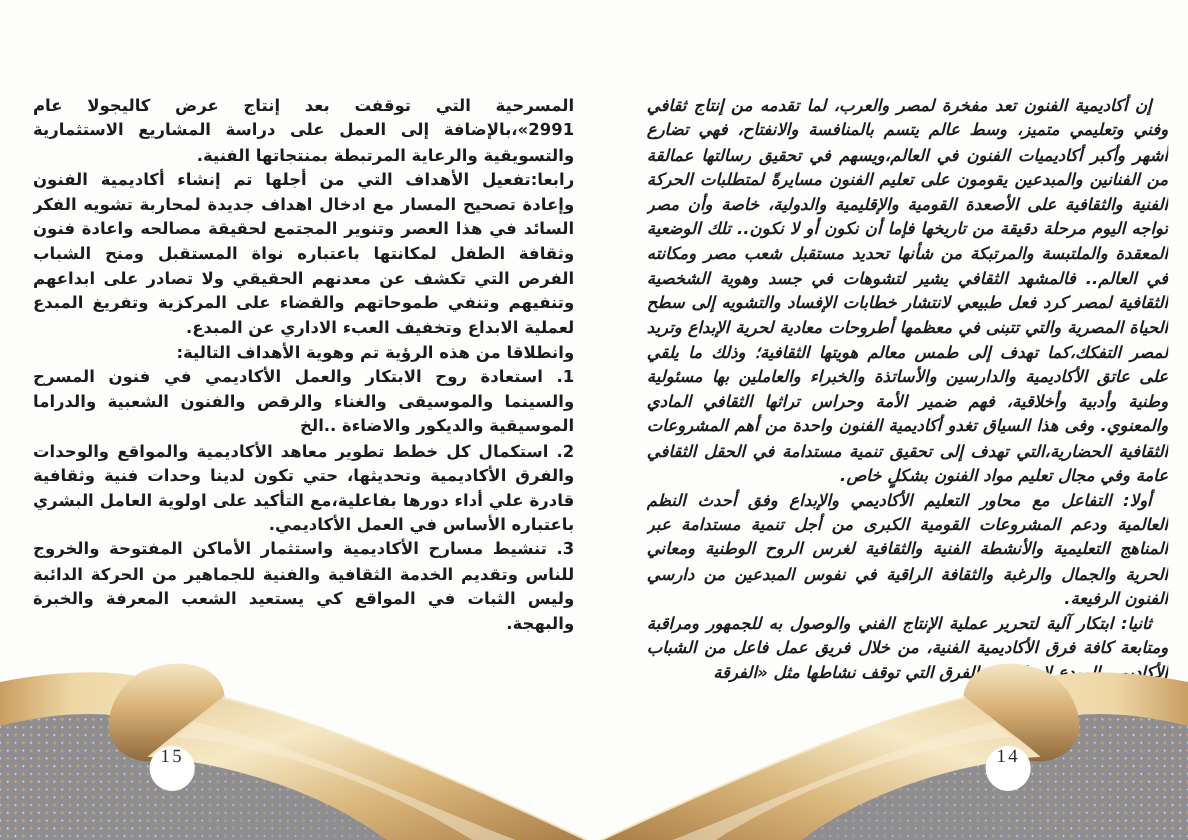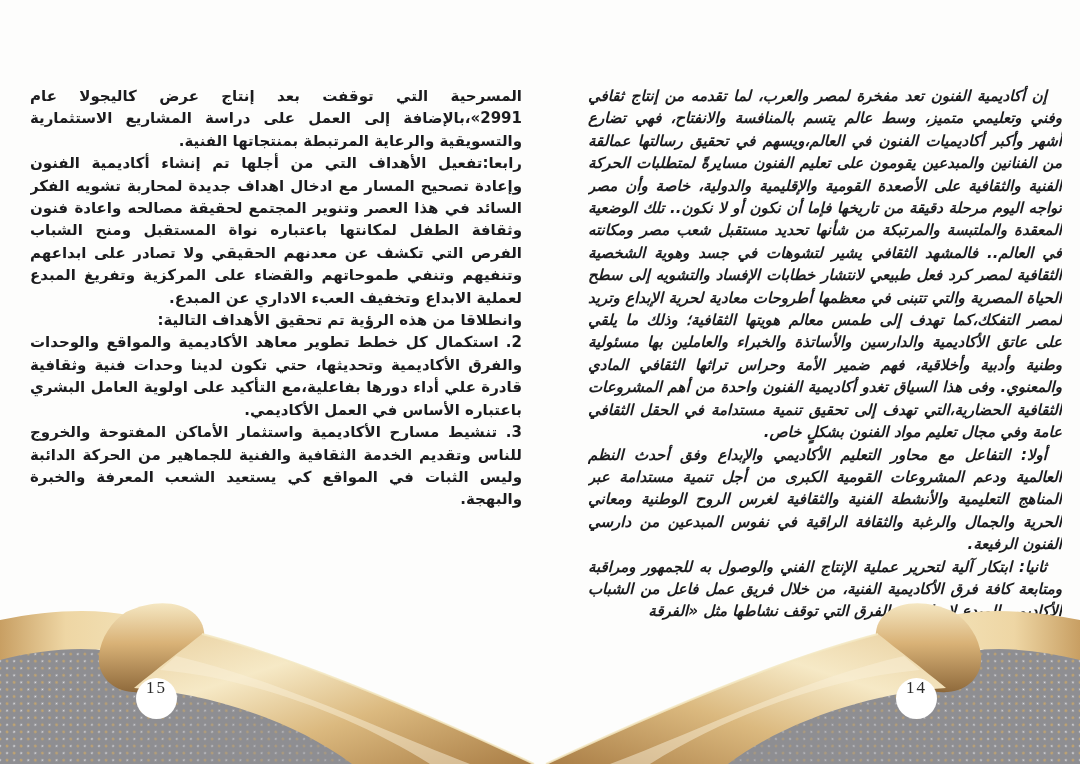--- a/index.html
+++ b/index.html
@@ -28,21 +28,22 @@
   .pagenum-right{left:896px;top:678px;font-family:Liberation Serif, serif;}
 </style>
 </head>
 <body>
 
 <div class="spread">
 
   <main class="page-col left">
     <p class="para">المسرحية التي توقفت بعد إنتاج عرض كاليجولا عام 2991»،بالإضافة إلى العمل على دراسة المشاريع الاستثمارية والتسويقية والرعاية المرتبطة بمنتجاتها الفنية.</p>
     <p class="para">رابعا:تفعيل الأهداف التي من أجلها تم إنشاء أكاديمية الفنون وإعادة تصحيح المسار مع ادخال اهداف جديدة لمحاربة تشويه الفكر السائد في هذا العصر وتنوير المجتمع لحقيقة مصالحه واعادة فنون وثقافة الطفل لمكانتها باعتباره نواة المستقبل ومنح الشباب الفرص التي تكشف عن معدنهم الحقيقي ولا تصادر على ابداعهم وتنفيهم وتنفي طموحاتهم والقضاء على المركزية وتفريغ المبدع لعملية الابداع وتخفيف العبء الاداري عن المبدع.</p>
-    <p class="para">وانطلاقا من هذه الرؤية تم تحقيق الأهداف التالية:</p>
+    <p class="para">وانطلاقا من هذه الرؤية تم وهوية الأهداف التالية:</p>
+    <p class="para">1. استعادة روح الابتكار والعمل الأكاديمي في فنون المسرح والسينما والموسيقى والغناء والرقص والفنون الشعبية والدراما الموسيقية والديكور والاضاءة ..الخ</p>
     <p class="para">2. استكمال كل خطط تطوير معاهد الأكاديمية والمواقع والوحدات والفرق الأكاديمية وتحديثها، حتي تكون لدينا وحدات فنية وثقافية قادرة علي أداء دورها بفاعلية،مع التأكيد على اولوية العامل البشري باعتباره الأساس في العمل الأكاديمي.</p>
     <p class="para">3. تنشيط مسارح الأكاديمية واستثمار الأماكن المفتوحة والخروج للناس وتقديم الخدمة الثقافية والفنية للجماهير من الحركة الدائبة وليس الثبات في المواقع كي يستعيد الشعب المعرفة والخبرة والبهجة.</p>
 
   </main>
 
   <main class="page-col right">
     <p class="para indent">إن أكاديمية الفنون تعد مفخرة لمصر والعرب، لما تقدمه من إنتاج ثقافي وفني وتعليمي متميز، وسط عالم يتسم بالمنافسة والانفتاح، فهي تضارع أشهر وأكبر أكاديميات الفنون في العالم،ويسهم في تحقيق رسالتها عمالقة من الفنانين والمبدعين يقومون على تعليم الفنون مسايرةً لمتطلبات الحركة الفنية والثقافية على الأصعدة القومية والإقليمية والدولية، خاصة وأن مصر تواجه اليوم مرحلة دقيقة من تاريخها فإما أن نكون أو لا نكون.. تلك الوضعية المعقدة والملتبسة والمرتبكة من شأنها تحديد مستقبل شعب مصر ومكانته في العالم.. فالمشهد الثقافي يشير لتشوهات في جسد وهوية الشخصية الثقافية لمصر كرد فعل طبيعي لانتشار خطابات الإفساد والتشويه إلى سطح الحياة المصرية والتي تتبنى في معظمها أطروحات معادية لحرية الإبداع وتريد لمصر التفكك،كما تهدف إلى طمس معالم هويتها الثقافية؛ وذلك ما يلقي على عاتق الأكاديمية والدارسين والأساتذة والخبراء والعاملين بها مسئولية وطنية وأدبية وأخلاقية، فهم ضمير الأمة وحراس تراثها الثقافي المادي والمعنوي. وفى هذا السياق تغدو أكاديمية الفنون واحدة من أهم المشروعات الثقافية الحضارية،التي تهدف إلى تحقيق تنمية مستدامة في الحقل الثقافي عامة وفي مجال تعليم مواد الفنون بشكلٍ خاص.</p>
     <p class="para indent">أولا: التفاعل مع محاور التعليم الأكاديمي والإبداع وفق أحدث النظم العالمية ودعم المشروعات القومية الكبرى من أجل تنمية مستدامة عبر المناهج التعليمية والأنشطة الفنية والثقافية لغرس الروح الوطنية ومعاني الحرية والجمال والرغبة والثقافة الراقية في نفوس المبدعين من دارسي الفنون الرفيعة.</p>
     <p class="para indent">ثانيا: ابتكار آلية لتحرير عملية الإنتاج الفني والوصول به للجمهور ومراقبة ومتابعة كافة فرق الأكاديمية الفنية، من خلال فريق عمل فاعل من الشباب الأكاديمي المبدع لإحياء تلك الفرق التي توقف نشاطها مثل «الفرقة</p>
   </main>

